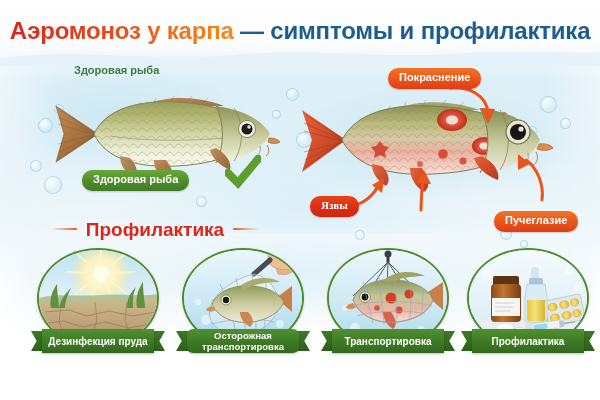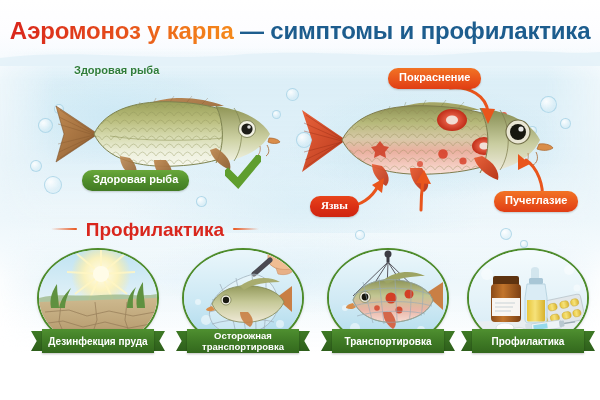--- a/index.html
+++ b/index.html
@@ -89,21 +89,21 @@
     position:absolute;left:50%;transform:translateX(-50%);top:80px;
     width:134px;height:26px;
   }
   .ribbon .label{
     position:absolute;left:11px;right:11px;top:1px;bottom:1px;
     background:linear-gradient(180deg,#4f9030 0%,#3f7a25 52%,#33681d 100%);
     color:#fff;font-size:10px;font-weight:bold;line-height:11px;
     display:flex;align-items:center;justify-content:center;text-align:center;
     box-shadow:0 1px 2px rgba(0,0,0,.25);
   }
-  .ribbon .label.two{font-size:9.5px;}
+  .ribbon .label.two{font-size:9.5px;border-radius:6px;}
   .ribbon .tail{
     position:absolute;top:3px;width:15px;height:20px;
     background:linear-gradient(180deg,#3e7a25,#2e5f1b);
   }
   .ribbon .tail.lt{left:0;clip-path:polygon(100% 0,100% 100%,0 100%,38% 50%,0 0);}
   .ribbon .tail.rt{right:0;clip-path:polygon(0 0,100% 0,62% 50%,100% 100%,0 100%);}
   .check{position:absolute;left:225px;top:155px;width:36px;height:34px;}
   svg{display:block;}
 </style>
 </head>
@@ -318,21 +318,21 @@
     <path d="M15,42 C15,30 16,20 17,12" fill="none" stroke="#e9551c" stroke-width="3" stroke-linecap="round"></path>
     <path d="M18,2 L25,16 L10,15 Z" fill="#e9551c"></path>
   </svg>
   <svg style="position:absolute;left:508px;top:150px;width:44px;height:52px;" viewBox="0 0 44 52">
     <path d="M34,50 C36,36 30,18 18,10" fill="none" stroke="#e9551c" stroke-width="3" stroke-linecap="round"></path>
     <path d="M10,4 L22,14 L10,20 Z" fill="#e9551c"></path>
   </svg>
 
   <div class="pill orange" style="left:388px;top:68px;">Покраснение</div>
   <div class="pill red" style="left:310px;top:196px;font-family:Liberation Serif, serif;">Язвы</div>
-  <div class="pill orange" style="left:494px;top:191px;">Пучеглазие</div>
+  <div class="pill orange" style="left:494px;top:211px;">Пучеглазие</div>
 
   <div class="section-head">
     <span class="dash l"></span><span>Профилактика</span><span class="dash r"></span>
   </div>
 
   <div class="cards">
 
     <div class="card" style="left:20px;">
       <div class="disc">
         <svg width="118" height="96" viewBox="0 0 118 96">

